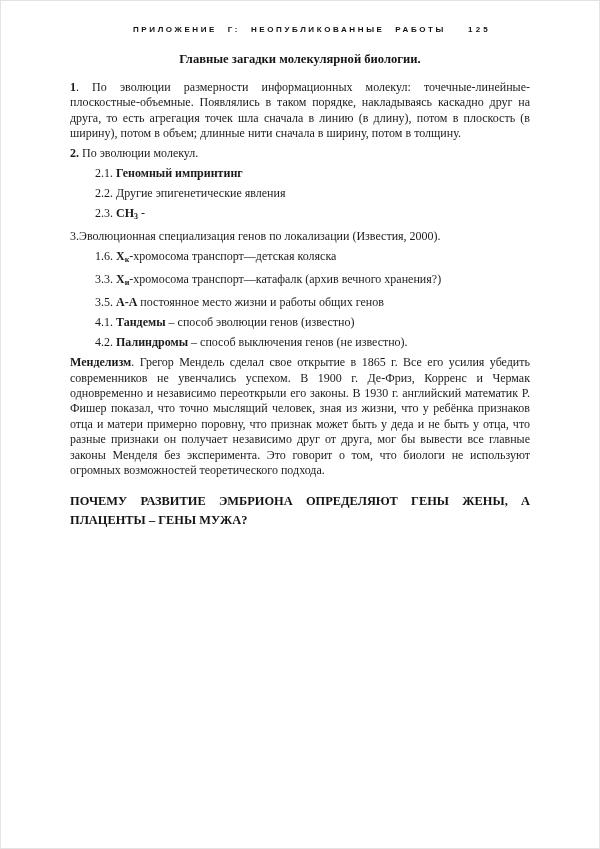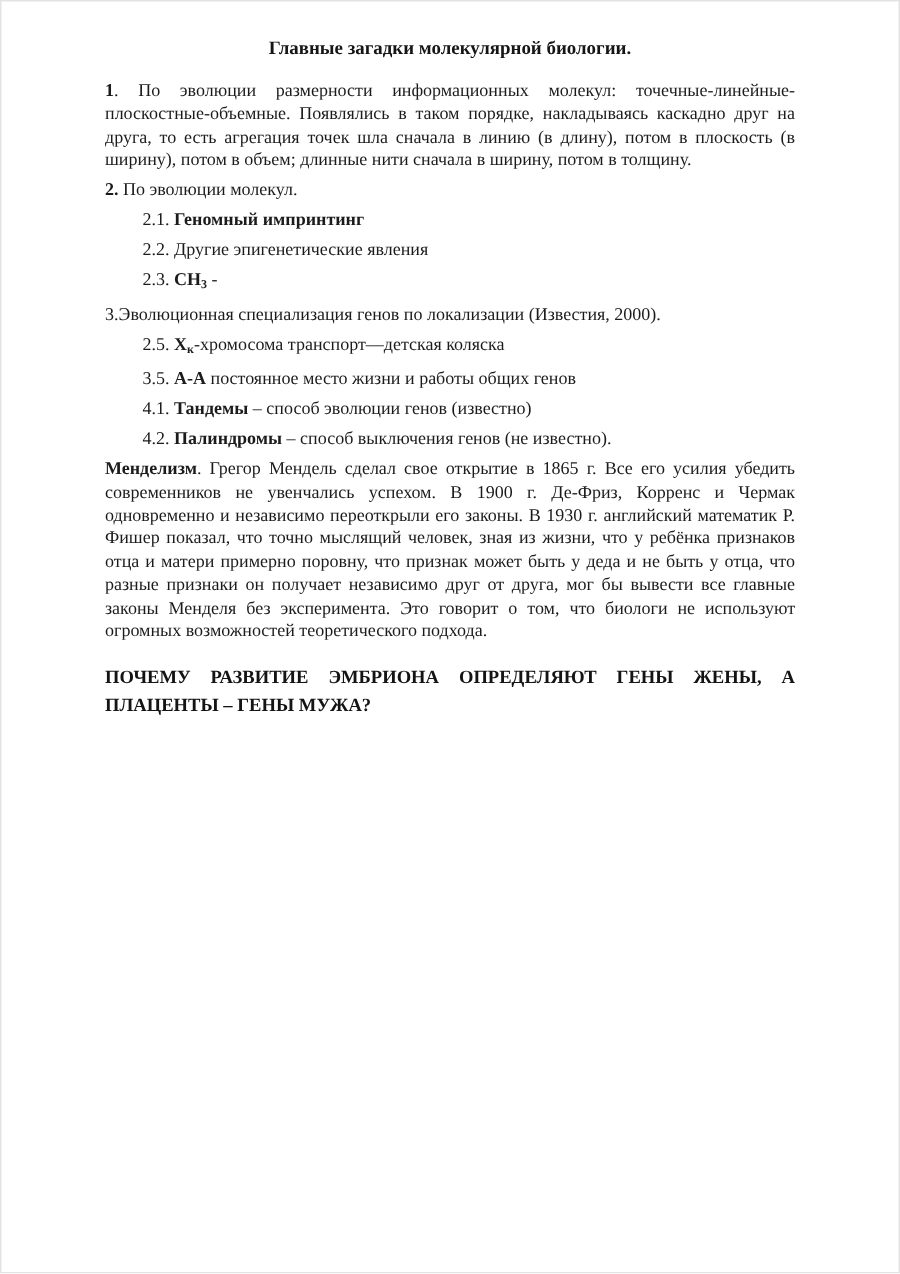--- a/index.html
+++ b/index.html
@@ -64,38 +64,43 @@
     margin:14px 0 0 0;
     color:#141414;
   }
   b{font-weight:bold;}
 </style>
 </head>
 <body>
 
 <div class="page">
 
+  <div class="running-header">
+      <span>ПРИЛОЖЕНИЕ Г: НЕОПУБЛИКОВАННЫЕ РАБОТЫ</span>
+      <span class="pagenum">125</span>
+    </div>
 
   <h1 class="doc-title">Главные загадки молекулярной биологии.</h1>
 
   <p class="bp"><b>1</b><span>. По эволюции размерности информационных молекул: точечные-линейные-плоскостные-объемные. Появлялись в таком порядке, накладываясь каскадно друг на друга, то есть агрегация точек шла сначала в линию (в длину), потом в плоскость (в ширину), потом в объем; длинные нити сначала в ширину, потом в толщину.</span></p>
 
   <p class="bp"><b>2.</b><span> По эволюции молекул.</span></p>
 
   <p class="li"><span>2.1. </span><b>Геномный импринтинг</b></p>
 
   <p class="li"><span>2.2. </span><span>Другие эпигенетические явления</span></p>
 
   <p class="li"><span>2.3. </span><b>CH</b><b class="sub">3</b><span> -</span></p>
 
   <p class="bp">3.Эволюционная специализация генов по локализации (Известия, 2000).</p>
 
 
-  <p class="li"><span>2.5. </span><b>X</b><b class="sub">к</b><span>-хромосома транспорт—детская коляска</span></p>
+  <p class="li"><span>1.6. </span><b>X</b><b class="sub">к</b><span>-хромосома транспорт—детская коляска</span></p>
 
+  <p class="li"><span>3.3. </span><b>X</b><b class="sub">и</b><span>-хромосома транспорт—катафалк (архив вечного хранения?)</span></p>
 
 
   <p class="li"><span>3.5. </span><b>А-А</b><span> постоянное место жизни и работы общих генов</span></p>
 
 
   <p class="li"><span>4.1. </span><b>Тандемы</b><span> – способ эволюции генов (известно)</span></p>
 
   <p class="li"><span>4.2. </span><b>Палиндромы</b><span> – способ выключения генов (не известно).</span></p>
 
 

